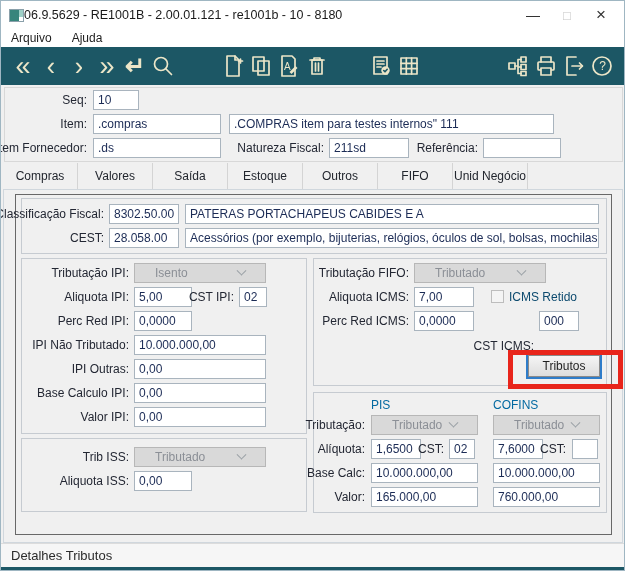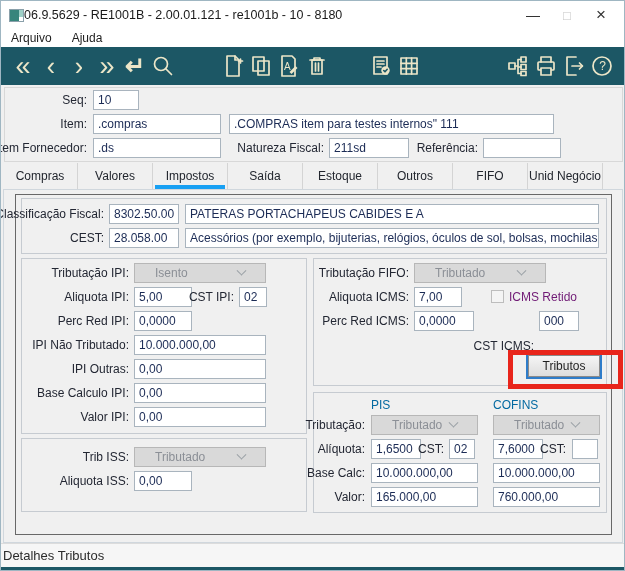--- a/index.html
+++ b/index.html
@@ -54,30 +54,30 @@
   .tab.active::after { content:""; position:absolute; left:2px; right:2px; bottom:0; height:4px;
     background:#18a0f3; }
   
   .tabpage { position:absolute; left:2px; top:188px; width:620px; height:354px;
     border:1px solid #d0d7dd; background:#f0f0f0; }
   .panel { position:absolute; left:14px; top:193px; width:597px; height:341px;
     border:1px solid #686868; }
   .grp { position:absolute; border:1px solid #c6cbd1; }
   .colhdr { position:absolute; font-size:12px; color:#0369a1; height:16px; line-height:16px; }
   .chk { position:absolute; width:13px; height:13px; background:#f4f4f4; border:1px solid #bdbdbd; }
-  .chk-lbl { position:absolute; font-size:12px; color:#701a75; height:16px; line-height:16px; }
+  .chk-lbl { position:absolute; font-size:12px; color:#0c4a6e; height:16px; line-height:16px; }
   .btn { position:absolute; background:linear-gradient(#f5f5f5,#dddddd); border:1px solid #8a8a8a;
     box-shadow:0 0 0 2px #2e7cc9; font-size:12px; color:#1f1f1f;
     display:flex; align-items:center; justify-content:center; }
   .red-annotation { position:absolute; border:5px solid #e8251b; background:transparent;
     pointer-events:none; z-index:10; }
   
   .statusbar { position:absolute; left:0; top:542px; width:100%; height:24px; background:#f6f6f6;
     border-top:1px solid #dcdcdc; font-size:13px; color:#2b2b2b; line-height:23px;
-    padding-left:2px; }
+    padding-left:10px; }
   .bottom-strip { position:absolute; left:0; top:566px; width:100%; height:5px; background:#1c5765; }
 </style>
 </head>
 <body>
 
 <div id="window">
 
   <div class="titlebar">
     <span class="app-icon">
       <svg width="15" height="13">
@@ -215,21 +215,20 @@
   <span class="lbl" style="right:537px; top:137px;">Item Fornecedor:</span>
   <div class="inp" style="left:92px; top:137px; width:128px;">.ds</div>
   <span class="lbl" style="right:300px; top:137px;">Natureza Fiscal:</span>
   <div class="inp" style="left:328px; top:137px; width:80px;">211sd</div>
   <span class="lbl" style="right:146px; top:137px;">Referência:</span>
   <div class="inp" style="left:482px; top:137px; width:78px;"></div>
 
   <div class="tabstrip">
     <div class="tab">Compras</div>
     <div class="tab">Valores</div>
-    <div class="tab active">Impostos</div>
     <div class="tab">Saída</div>
     <div class="tab">Estoque</div>
     <div class="tab">Outros</div>
     <div class="tab">FIFO</div>
     <div class="tab">Unid Negócio</div>
   </div>
 
   <div class="tabpage"></div>
   <div class="panel"></div>
 
@@ -271,21 +270,21 @@
   <span class="lbl" style="right:495px; top:470px;">Aliquota ISS:</span>
   <div class="inp" style="left:133px; top:470px; width:58px;">0,00</div>
 
   <div class="grp" style="left:312px; top:257px; width:294px; height:128px;"></div>
   <span class="lbl" style="right:215px; top:262px;">Tributação FIFO:</span>
   <div class="sel" style="left:413px; top:262px; width:132px;">
       <span>Tributado</span>
       <span class="car"></span>
     </div>
   <span class="lbl" style="right:215px; top:286px;">Aliquota ICMS:</span>
-  <div class="inp" style="left:413px; top:286px; width:48px;">7,00</div>
+  <div class="inp" style="left:413px; top:286px; width:60px;">7,00</div>
   <span class="chk" style="left:490px; top:289px;"></span>
   <span class="chk-lbl" style="left:508px; top:288px;">ICMS Retido</span>
   <span class="lbl" style="right:215px; top:310px;">Perc Red ICMS:</span>
   <div class="inp" style="left:413px; top:310px; width:60px;">0,0000</div>
   <span class="lbl" style="right:90px; top:310px;margin-top:25px;">CST ICMS:</span>
   <div class="inp" style="left:538px; top:310px; width:40px;">000</div>
 
   <div class="btn" style="left:527px; top:354px; width:72px; height:22px;">Tributos</div>
   <div class="red-annotation" style="left:507px; top:349px; width:115px; height:39px;"></div>
 

